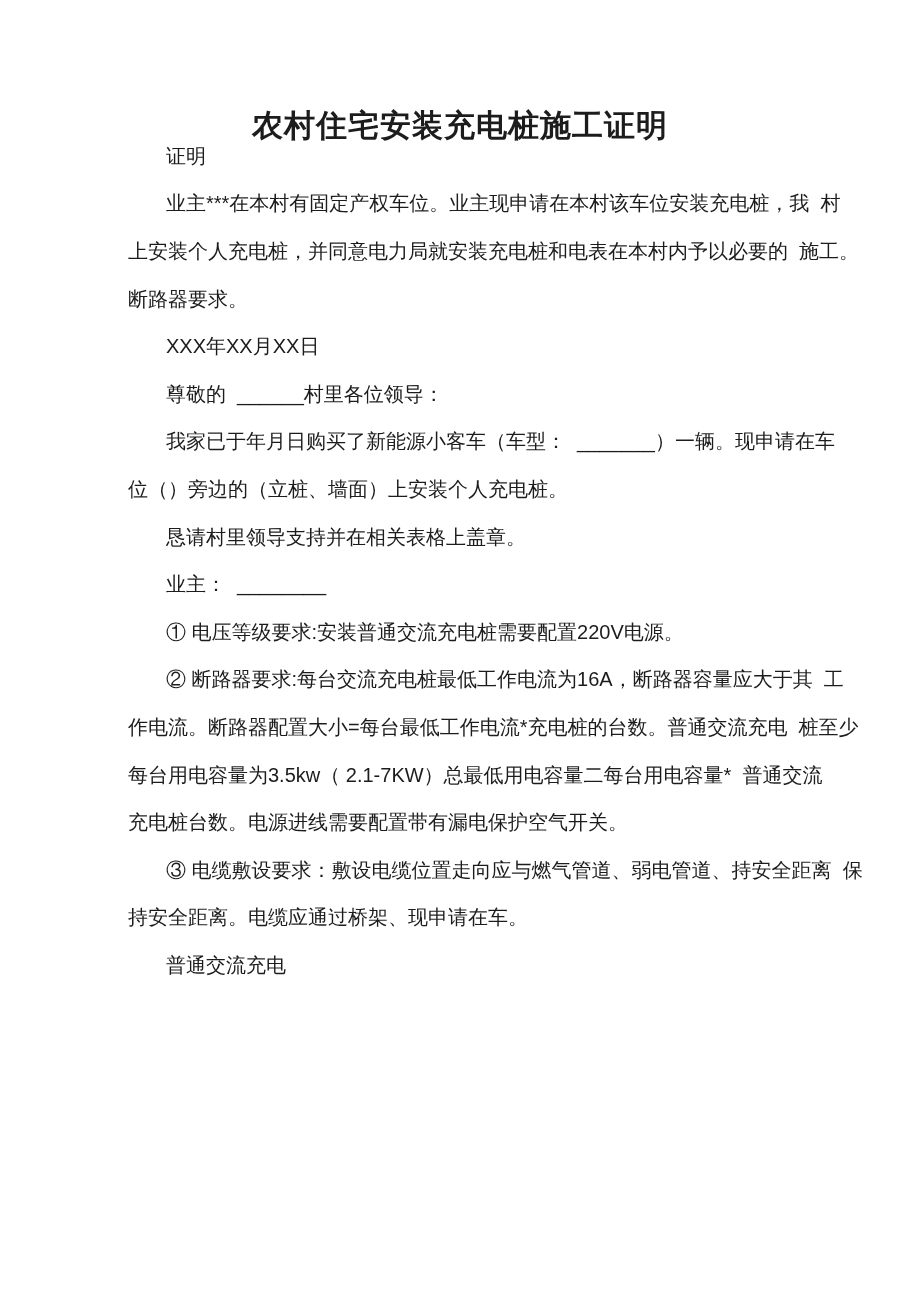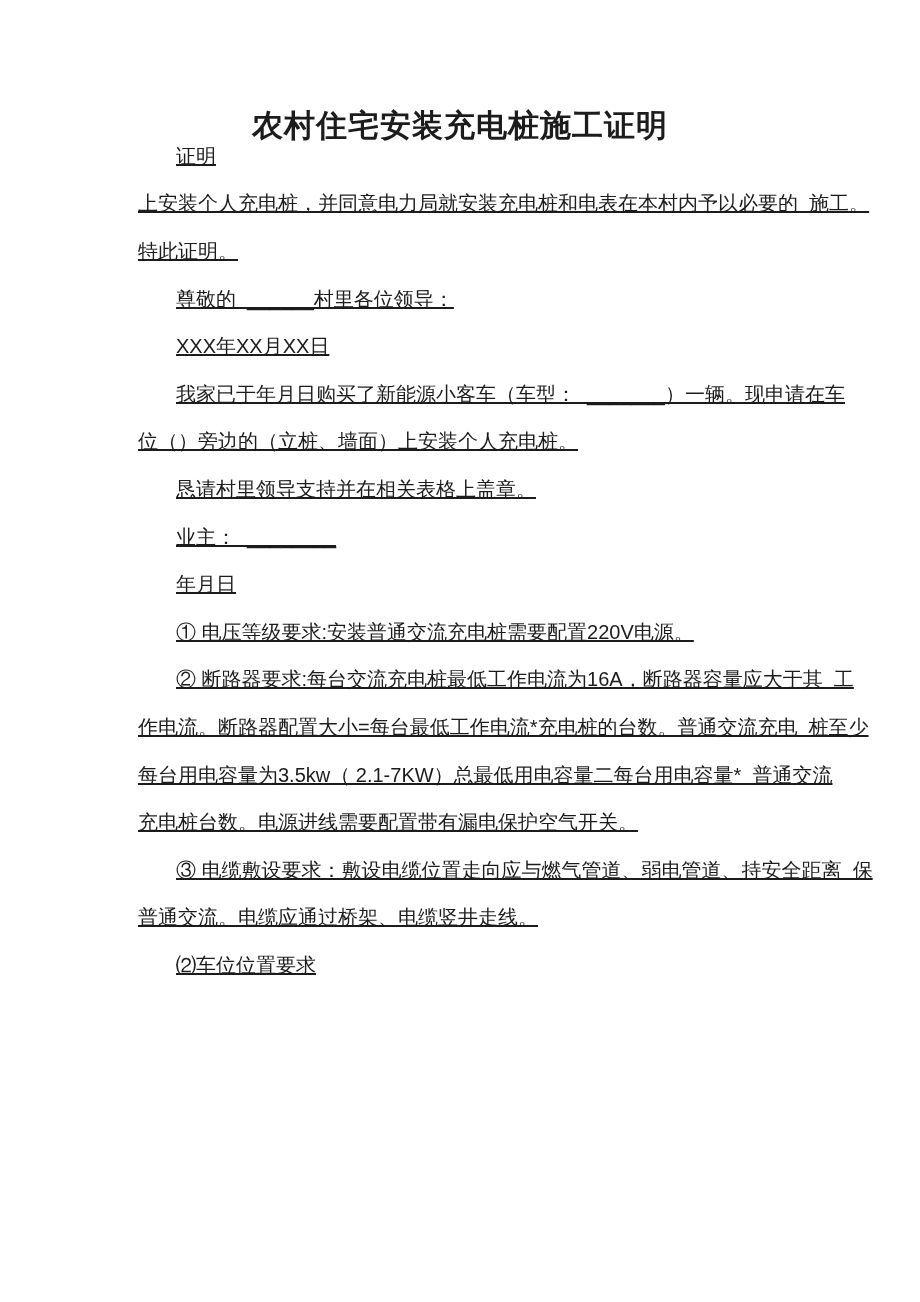--- a/index.html
+++ b/index.html
@@ -23,23 +23,22 @@
     width: 920px;
     text-align: center;
     font-size: 31px;
     font-weight: 700;
     letter-spacing: 1px;
     white-space: pre;
   }
   .doc-body {
     position: absolute;
     top: 132px;
-    left: 138px;
+    left: 128px;
     width: 670px;
-    text-decoration: underline;
   }
   .line {
     height: 47.6px;
     display: flex;
     align-items: center;
     font-size: 20px;
     line-height: 1;
     white-space: pre;
   }
   .indent {
@@ -48,32 +47,32 @@
 </style>
 </head>
 <body>
 
 <div class="page">
 
   <h1 class="doc-title">农村住宅安装充电桩施工证明</h1>
 
   <div class="doc-body">
     <div class="line indent">证明</div>
+    <div class="line indent">业主***在本村有固定产权车位。业主现申请在本村该车位安装充电桩，我  村</div>
     <div class="line">上安装个人充电桩，并同意电力局就安装充电桩和电表在本村内予以必要的  施工。</div>
-    <div class="line">特此证明。</div>
+    <div class="line">断路器要求。</div>
+    <div class="line indent">XXX年XX月XX日</div>
     <div class="line indent">尊敬的  ______村里各位领导：</div>
-    <div class="line indent">XXX年XX月XX日</div>
     <div class="line indent">我家已于年月日购买了新能源小客车（车型：  _______）一辆。现申请在车</div>
     <div class="line">位（）旁边的（立桩、墙面）上安装个人充电桩。</div>
     <div class="line indent">恳请村里领导支持并在相关表格上盖章。</div>
     <div class="line indent">业主：  ________</div>
-    <div class="line indent">年月日</div>
     <div class="line indent">① 电压等级要求:安装普通交流充电桩需要配置220V电源。</div>
     <div class="line indent">② 断路器要求:每台交流充电桩最低工作电流为16A，断路器容量应大于其  工</div>
     <div class="line">作电流。断路器配置大小=每台最低工作电流*充电桩的台数。普通交流充电  桩至少</div>
     <div class="line">每台用电容量为3.5kw（ 2.1-7KW）总最低用电容量二每台用电容量*  普通交流</div>
     <div class="line">充电桩台数。电源进线需要配置带有漏电保护空气开关。</div>
     <div class="line indent">③ 电缆敷设要求：敷设电缆位置走向应与燃气管道、弱电管道、持安全距离  保</div>
-    <div class="line">普通交流。电缆应通过桥架、电缆竖井走线。</div>
-    <div class="line indent">⑵车位位置要求</div>
+    <div class="line">持安全距离。电缆应通过桥架、现申请在车。</div>
+    <div class="line indent">普通交流充电</div>
   </div>
 
 </div>
 
 </body></html>

